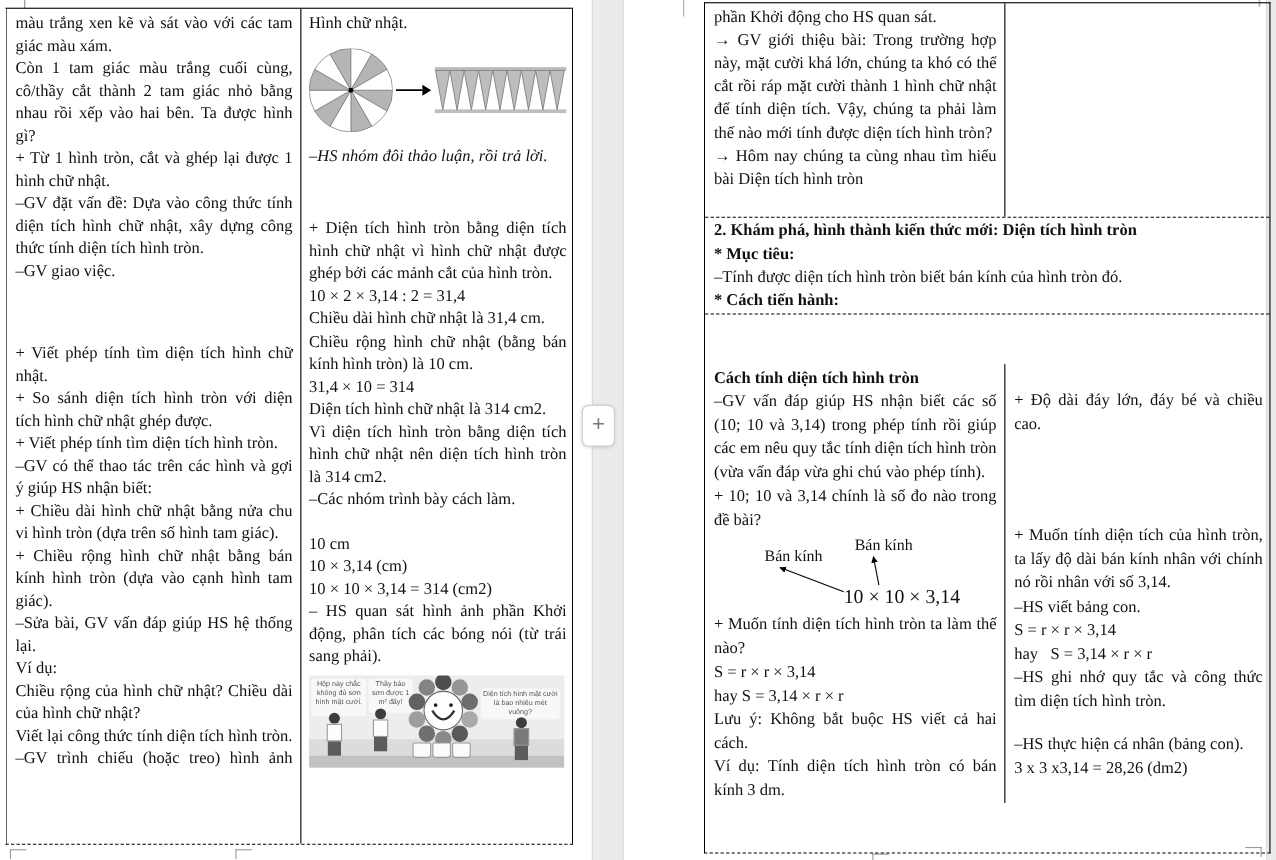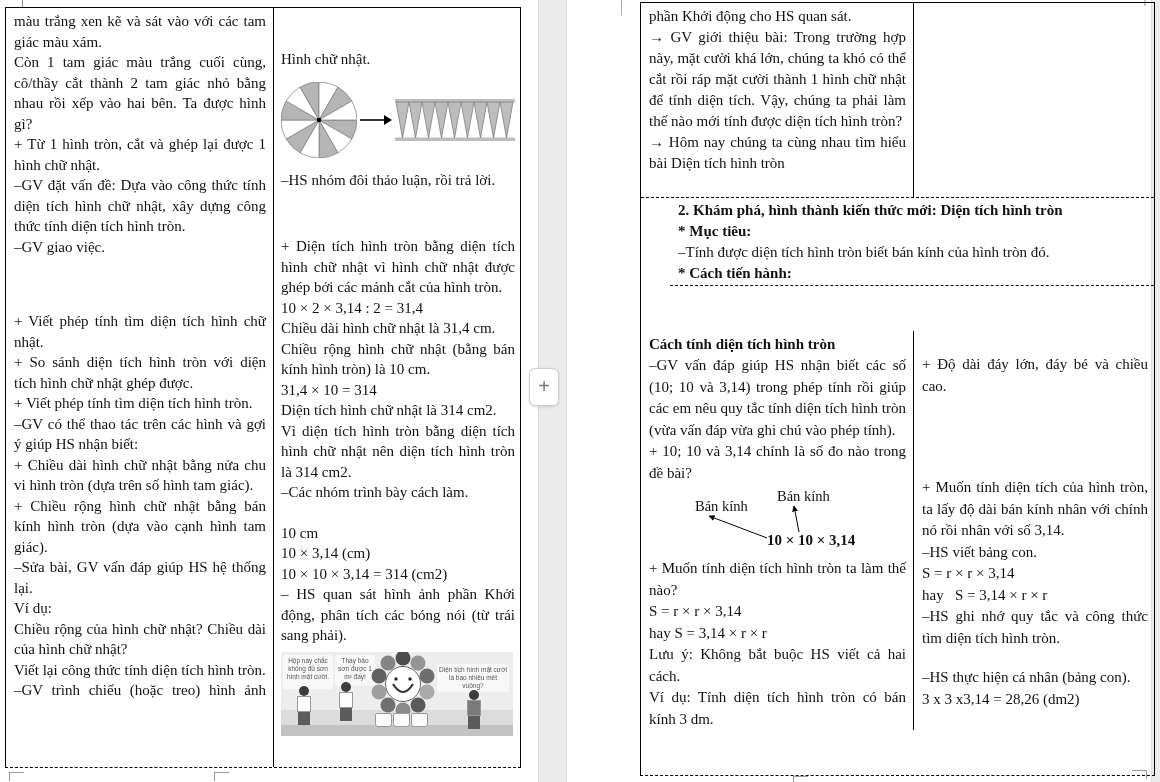--- a/index.html
+++ b/index.html
@@ -20,40 +20,40 @@
   .crop.tl{border-top:1px solid #9a9a9a;border-left:1px solid #9a9a9a;}
   .crop.tr{border-top:1px solid #9a9a9a;border-right:1px solid #9a9a9a;}
   
   .page1{position:absolute;left:5px;top:7px;width:516px;height:761px;box-sizing:border-box;
          border:1px solid #000;border-bottom:1px dashed #000;display:flex;}
   .page1 .c1{width:277px;box-sizing:border-box;border-right:1px solid #000;padding:3px 7px 0 8px;}
   .page1 .c2{flex:1;box-sizing:border-box;padding:3px 5px 0 7px;}
   .page2{position:absolute;left:640px;top:2px;width:515px;height:774px;box-sizing:border-box;
          border:1px solid #000;border-bottom:1px dashed #000;display:flex;flex-direction:column;}
   .p2r1{height:195px;box-sizing:border-box;border-bottom:1px dashed #000;display:flex;}
-  .p2r2{height:88px;box-sizing:border-box;border-bottom:1px dashed #000;padding:2px 8px 0 8px;margin-left:29px;}
+  .p2r2{height:88px;box-sizing:border-box;border-bottom:1px dashed #000;padding:2px 8px 0 8px;}
   .p2r3{flex:1;display:flex;align-items:center;}
   .p2c1{width:273px;box-sizing:border-box;border-right:1px solid #000;padding:3px 7px 0 8px;}
   .p2c2{flex:1;box-sizing:border-box;padding:3px 6px 0 8px;}
   
   .para{margin:0;font-size:15px;text-align:justify;}
   .page1 .para{line-height:20.5px;}
   .page2 .para{line-height:21.5px;}
   .p2r1 .para{line-height:21px;}
   .p2r2 .para{line-height:21px;}
   .para.b{font-weight:bold;}
   .para.jl{text-align-last:justify;}
-  .g10{margin-top:10px;}.g18{margin-top:18px;}.g20{margin-top:20px;}.g38{margin-top:38px;}
+  .g10{margin-top:10px;font-style:italic;}.g18{margin-top:18px;}.g20{margin-top:20px;}.g38{}
   .g46{margin-top:46px;}.g54{margin-top:54px;}.g80{margin-top:80px;}.g116{font-family:Liberation Serif, serif;}
   
   .fig-row{display:flex;align-items:center;gap:3px;height:80px;margin-top:10px;}
   
   .bkwrap{position:relative;height:72px;margin-top:2px;}
   .bklabel{position:absolute;font-size:14.5px;}
-  .bkexp{position:absolute;font-size:15px;font-weight:bold;}
+  .bkexp{position:absolute;font-size:18px;}
   .bkarrows{position:absolute;left:0;top:0;}
   
   .scene{position:relative;width:232px;height:84px;margin-top:6px;background:#ededed;overflow:hidden;}
   .floor1{position:absolute;left:0;right:0;top:58px;height:16px;background:#dcdcdc;}
   .floor2{position:absolute;left:0;right:0;bottom:0;height:11px;background:#c2c2c2;}
   .bub{position:absolute;background:#f8f8f8;border-radius:3px;padding:2px 2px;box-sizing:border-box;
        font:6.5px/1.25 "Liberation Sans",sans-serif;color:#555;text-align:center;}
   .bub1{left:2px;top:3px;width:50px;height:34px;}
   .bub2{left:54px;top:3px;width:40px;height:31px;}
   .bub3{left:156px;top:12px;width:72px;height:28px;}

